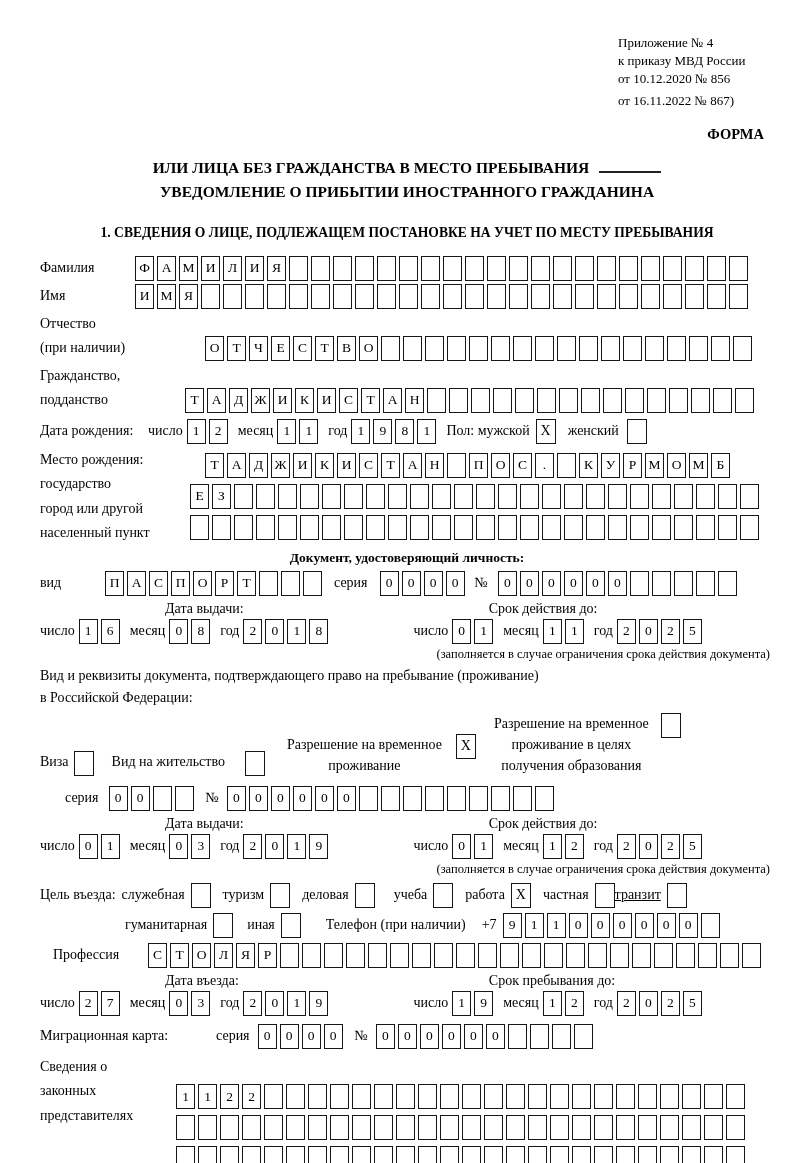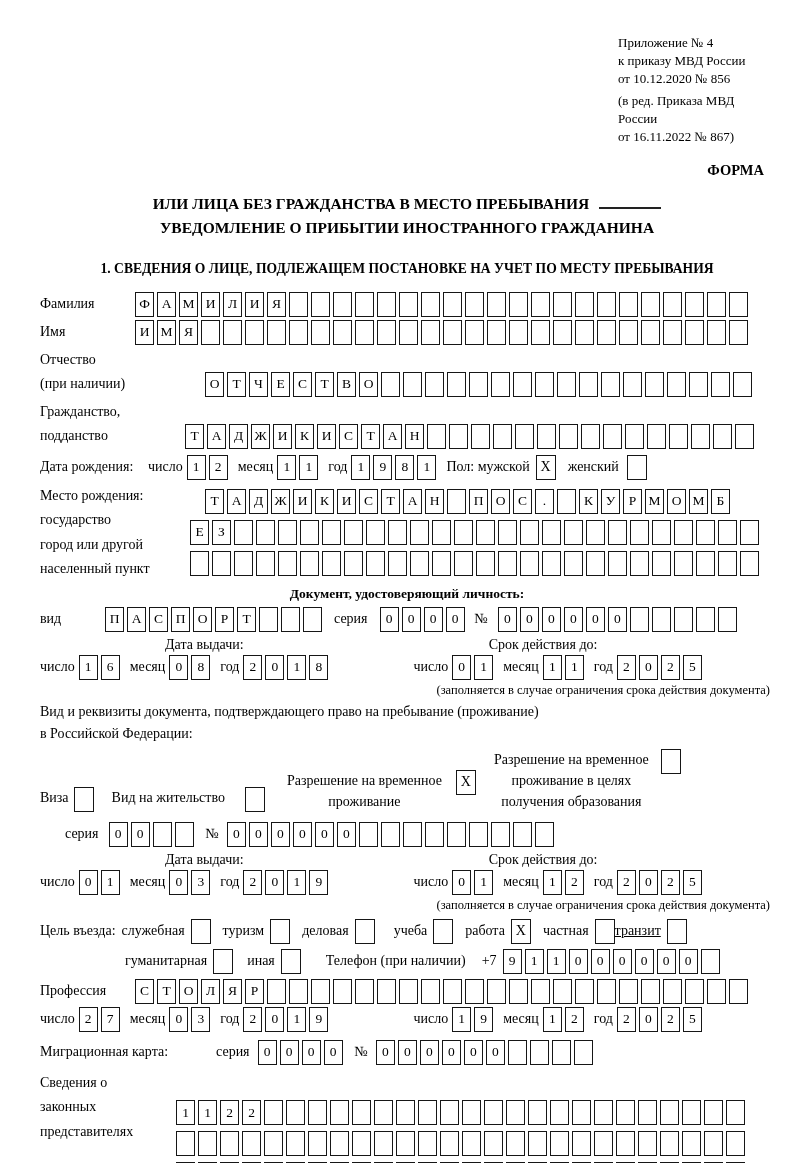--- a/index.html
+++ b/index.html
@@ -56,21 +56,20 @@
 </head>
 <body>
 
 <div class="page">
 
   <div class="appendix">
     <div>Приложение № 4</div>
     <div>к приказу МВД России</div>
     <div>от 10.12.2020 № 856</div>
     <div class="amend">
-      <div>(в ред. Приказа МВД России</div>
       <div>от 16.11.2022 № 867)</div>
     </div>
   </div>
 
   <div class="forma">ФОРМА</div>
 
   <div class="title">
     <div><span>ИЛИ ЛИЦА БЕЗ ГРАЖДАНСТВА В МЕСТО ПРЕБЫВАНИЯ</span><span class="tline"></span></div>
     <div>УВЕДОМЛЕНИЕ О ПРИБЫТИИ ИНОСТРАННОГО ГРАЖДАНИНА</div>
   </div>
@@ -554,21 +553,21 @@
         <span class="cell">0</span>
         <span class="cell">0</span>
         <span class="cell">0</span>
         <span class="cell">0</span>
         <span class="cell">0</span>
         <span class="cell">0</span>
         <span class="cell"></span>
       </span>
   </div>
 
-  <div class="row" style="margin-top:5px;">
+  <div class="row" style="margin-top:5px;margin-left:13px;">
     <span class="lbl w95">Профессия</span>
     <span class="cells">
         <span class="cell">С</span>
         <span class="cell">Т</span>
         <span class="cell">О</span>
         <span class="cell">Л</span>
         <span class="cell">Я</span>
         <span class="cell">Р</span>
         <span class="cell"></span>
         <span class="cell"></span>
@@ -588,20 +587,24 @@
         <span class="cell"></span>
         <span class="cell"></span>
         <span class="cell"></span>
         <span class="cell"></span>
         <span class="cell"></span>
         <span class="cell"></span>
         <span class="cell"></span>
       </span>
   </div>
 
+  <div class="subhead">
+    <span style="margin-left:125px;">Дата въезда:</span>
+    <span style="margin-left:250px;">Срок пребывания до:</span>
+  </div>
 
   <div class="row">
     <span class="dgroup">
       <span class="dl dl0">число</span>
       <span class="cells">
           <span class="cell">2</span>
           <span class="cell">7</span>
         </span>
       <span class="dl">месяц</span>
       <span class="cells">

